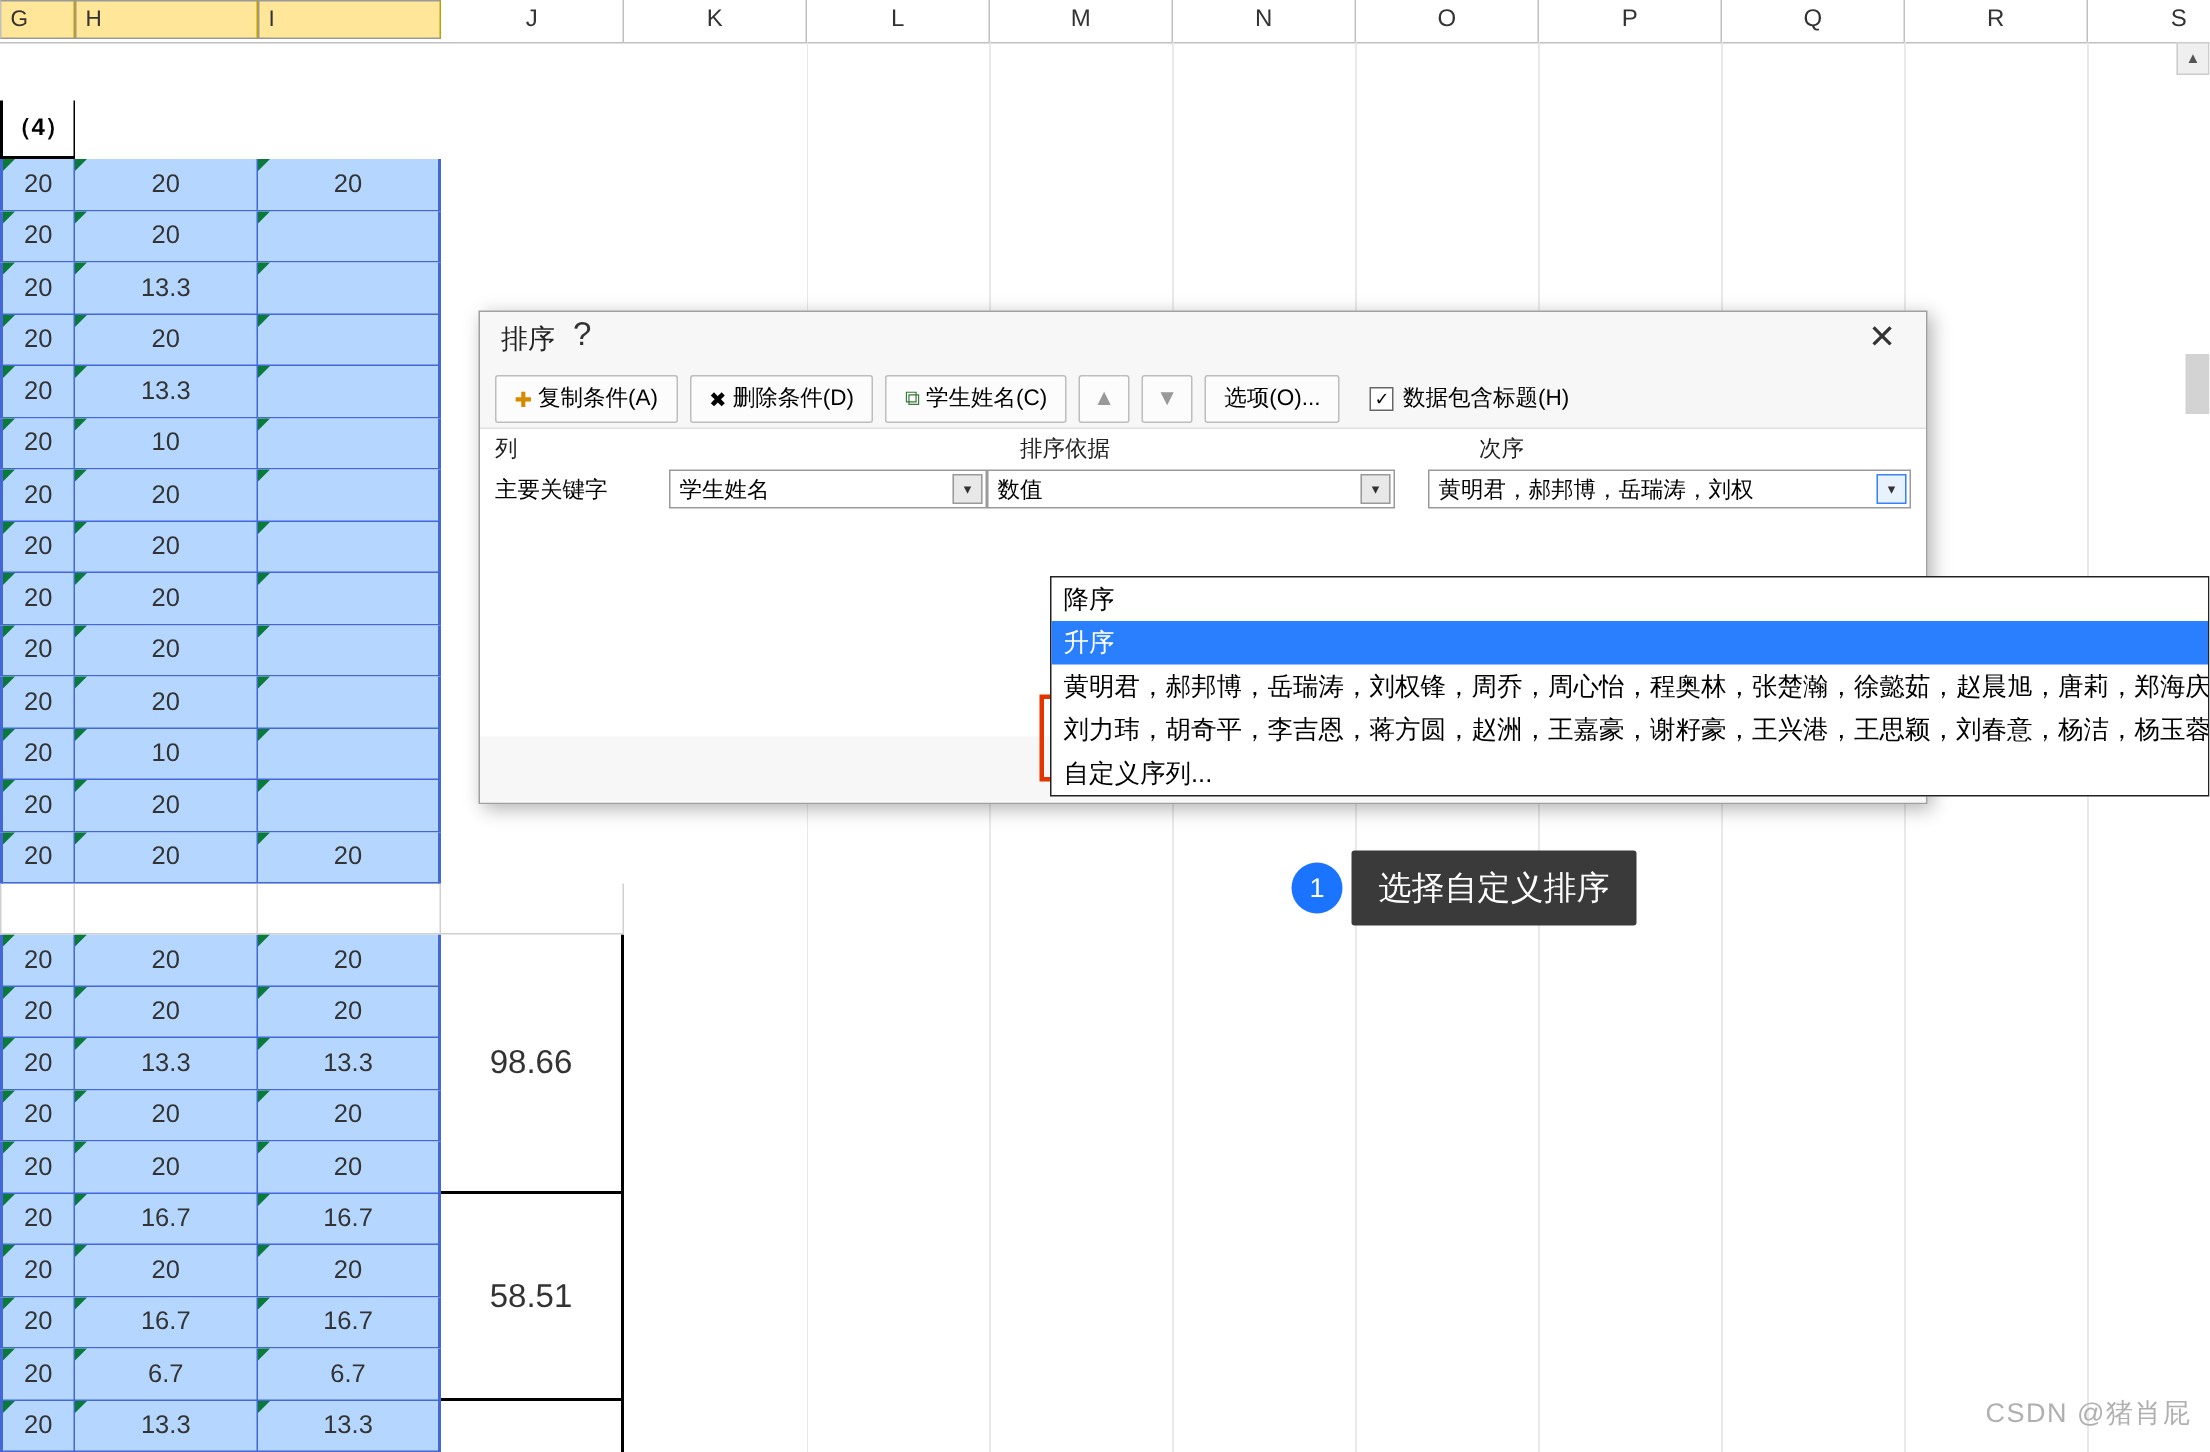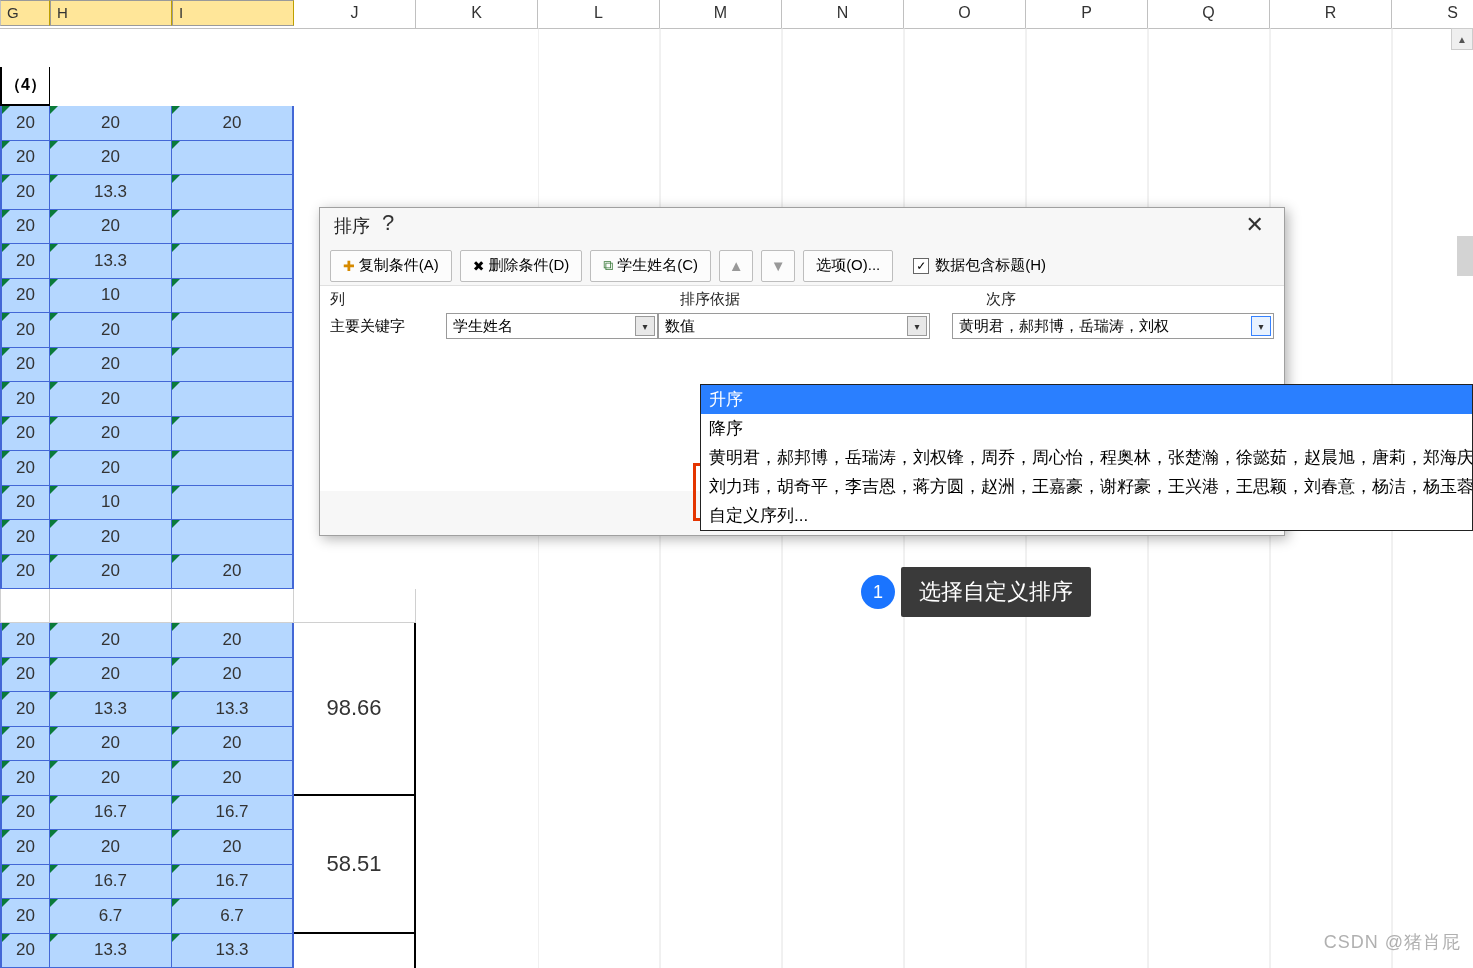--- a/index.html
+++ b/index.html
@@ -328,22 +328,22 @@
     </div>
     <div style="height:140px"></div>
   </div>
   <div class="dlg-foot">
     <button class="dbtn primary">确定</button>
     <button class="dbtn">取消</button>
   </div>
 </div>
 
 <div class="drop">
+  <div class="drop-item">降序</div>
   <div class="drop-item hl">升序</div>
-  <div class="drop-item">降序</div>
   <div class="drop-item">黄明君，郝邦博，岳瑞涛，刘权锋，周乔，周心怡，程奥林，张楚瀚，徐懿茹，赵晨旭，唐莉，郑海庆，贾惠...</div>
   <div class="drop-item">刘力玮，胡奇平，李吉恩，蒋方圆，赵洲，王嘉豪，谢籽豪，王兴港，王思颖，刘春意，杨洁，杨玉蓉，李烽，...</div>
   <div class="drop-item">自定义序列...</div>
 </div>
 <div class="drop-box-red" style="left:693px;top:463px;width:187px;height:58px"></div>
 
 <div class="tip-wrap">
   <div class="tip-num">1</div>
   <div class="tip-txt">选择自定义排序</div>
 </div>

